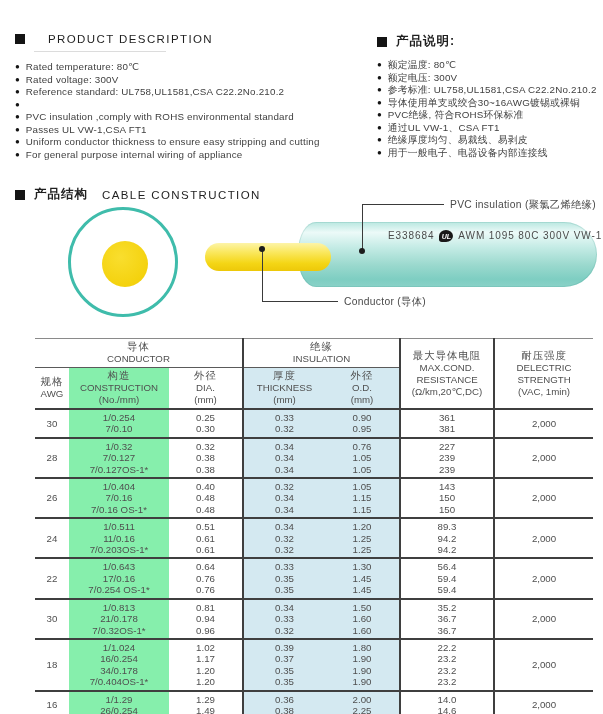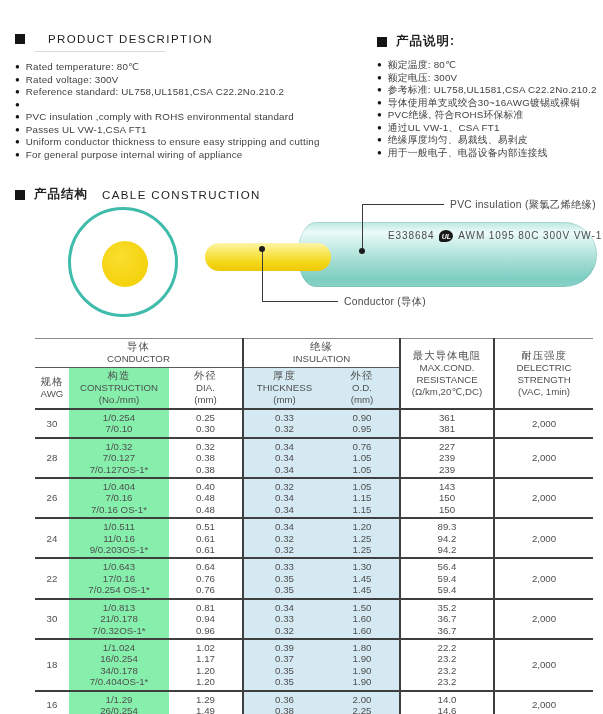--- a/index.html
+++ b/index.html
@@ -338,21 +338,21 @@
             <span class="ln">2,000</span>
           </td>
         </tr>
         <tr>
           <td>
             <span class="ln">24</span>
           </td>
           <td class="bg-y">
             <span class="ln">1/0.511</span>
             <span class="ln">11/0.16</span>
-            <span class="ln">9/0.203OS-1*</span>
+            <span class="ln">7/0.203OS-1*</span>
           </td>
           <td class="vr">
             <span class="ln">0.51</span>
             <span class="ln">0.61</span>
             <span class="ln">0.61</span>
           </td>
           <td class="bg-b">
             <span class="ln">0.34</span>
             <span class="ln">0.32</span>
             <span class="ln">0.32</span>

